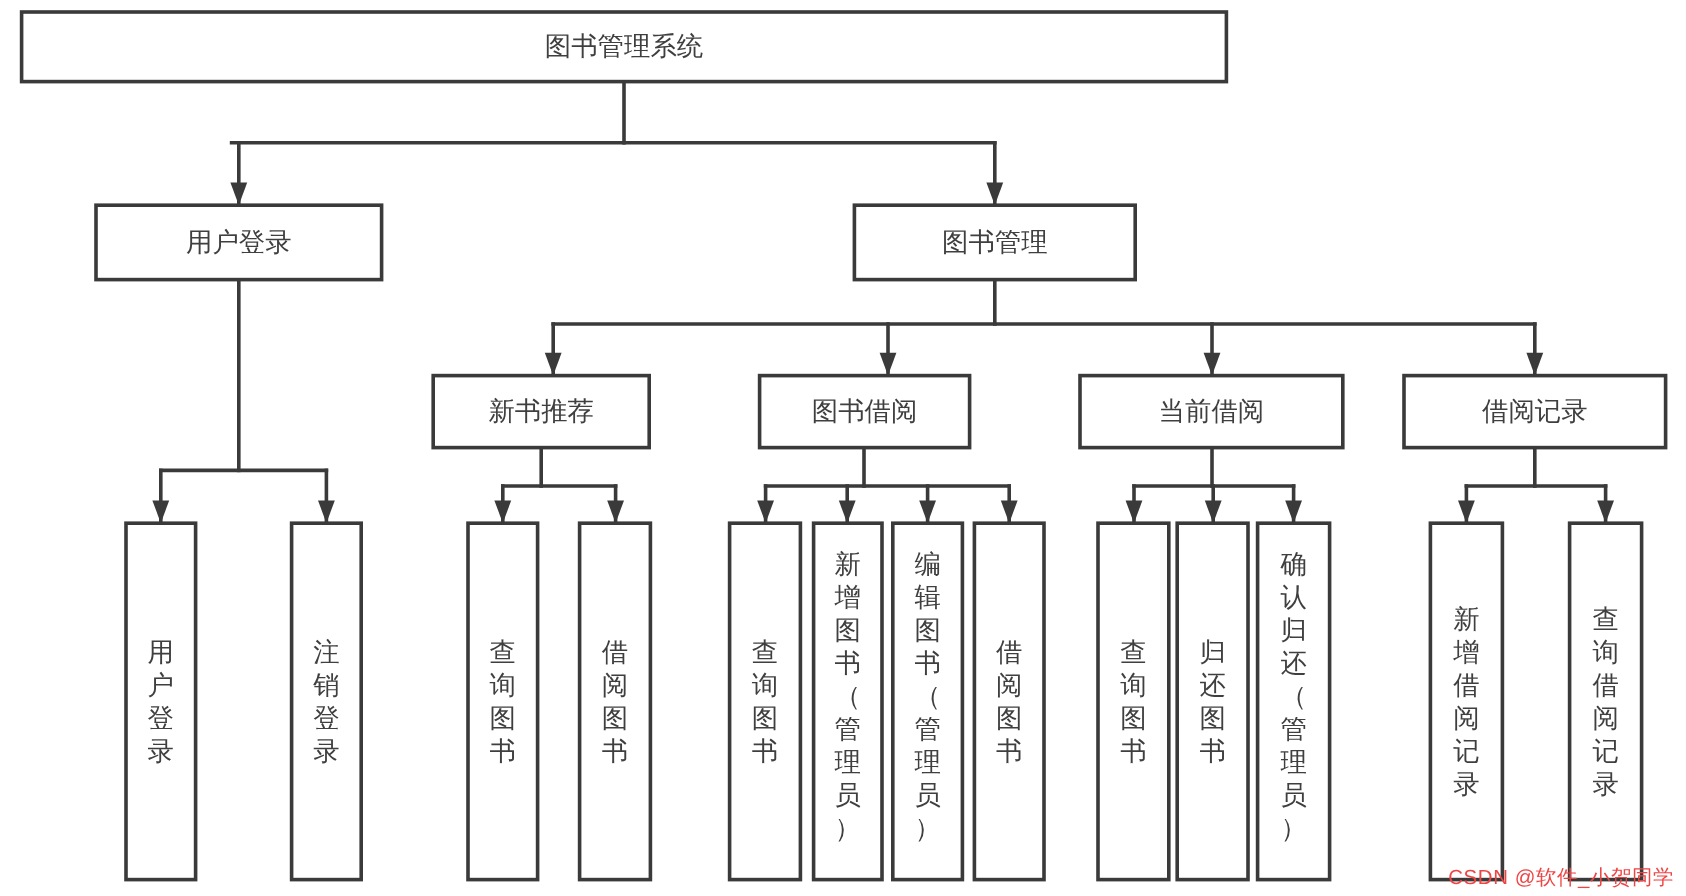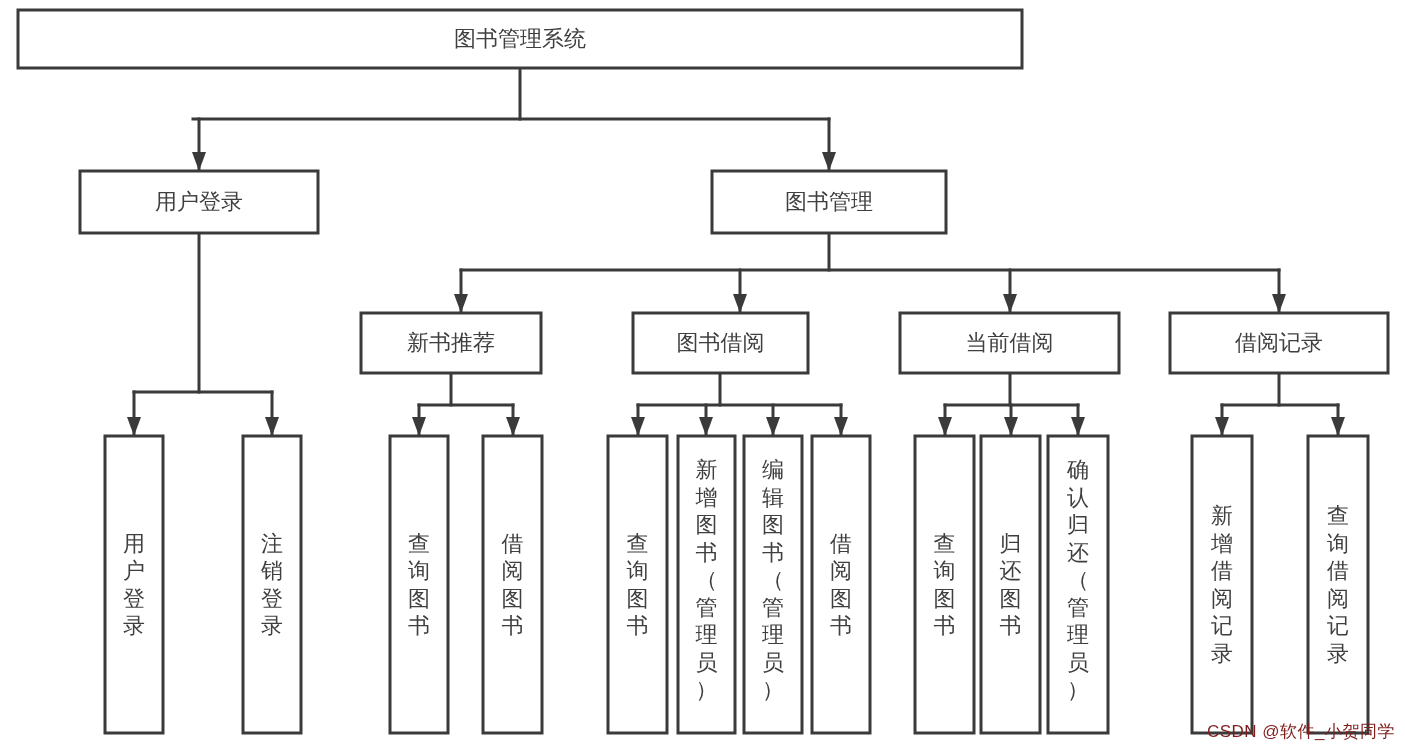--- a/index.html
+++ b/index.html
@@ -22,21 +22,21 @@
   }
   text.node-label-v{
     fill:#3f3f3f;
     font-family:"Liberation Sans","DejaVu Sans",sans-serif;
     font-size:22px;
     text-anchor:middle;
   }
   .watermark{
     position:absolute;
     right:10px;bottom:4px;
-    color:#7f1d1d;
+    color:#ef4444;
     font-size:17px;
     font-family:"Liberation Sans","DejaVu Sans",sans-serif;
     white-space:nowrap;
     letter-spacing:.5px;
   }
 </style>
 </head>
 <body>
 
 <div id="diagram-root">

